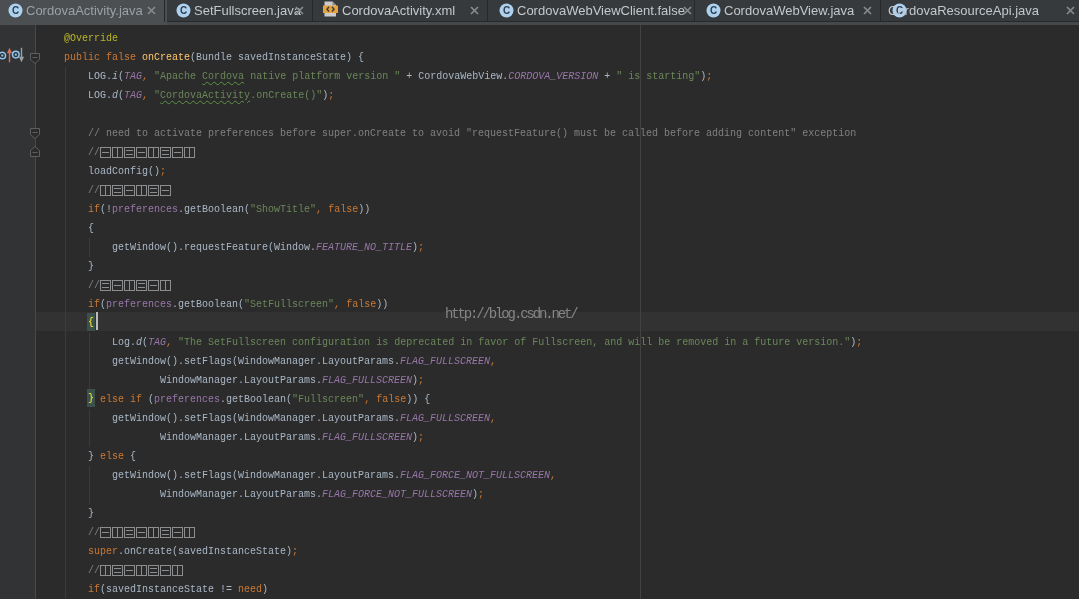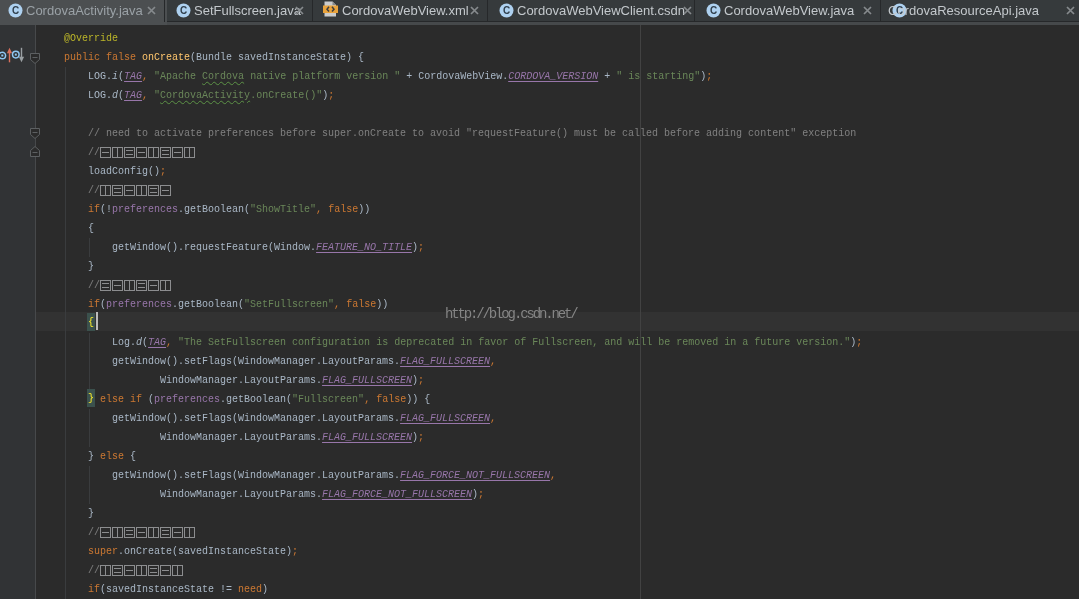--- a/index.html
+++ b/index.html
@@ -14,21 +14,21 @@
 #gut{position:absolute;left:0;top:25px;width:35px;height:574px;background:#313335}
 #gutline{position:absolute;left:35px;top:25px;width:1px;height:574px;background:#47494b}
 #caretline{position:absolute;left:36px;width:1043px;height:19px;background:#323232}
 .guide{position:absolute;width:1px;background:#3a3c3e}
 #margin{position:absolute;left:640px;top:25px;width:1px;height:574px;background:#424242}
 .ln{position:absolute;left:0;font-size:10px;line-height:19px;height:19px;white-space:pre;color:#a9b7c6}
 .k{color:#cc7832}
 .s{color:#6a8759}
 .c{color:#808080}
 .v{color:#9876aa}
-.ct{color:#9876aa;font-style:italic;text-decoration:underline;text-decoration-thickness:1px;text-underline-offset:2px}
+.ct{color:#9876aa;font-style:italic;text-decoration-thickness:1px;text-underline-offset:2px}
 .it{font-style:italic}
 .an{color:#bbb529}
 .m{color:#ffc66d}
 .w{text-decoration:underline wavy #5c9246;text-decoration-thickness:1px;text-underline-offset:2px}
 .z{display:inline-block;width:12px;height:19px;position:relative;vertical-align:top}
 .z::before{content:"";position:absolute;left:0px;right:1px;top:4px;bottom:4px;border:1px solid #8c8d8f}
 .z1::after{content:"";position:absolute;left:2px;right:3px;top:9px;height:1px;background:#8c8d8f}
 .z2::after{content:"";position:absolute;left:5px;top:5px;bottom:5px;width:1px;background:#8c8d8f}
 .z3::after{content:"";position:absolute;left:2px;right:3px;top:7px;height:1px;background:#8c8d8f;box-shadow:0 4px #8c8d8f}
 .bm{display:inline-block;background:#3b514d;color:#ffef28;height:18px;line-height:19px;padding:0 1px;margin:0 -1px;vertical-align:top;position:relative;top:-1px}
@@ -56,27 +56,27 @@
   </svg>
 <div class="tab" style="left:0;width:0"></div>
 <div class="tlabel" style="left:194px">SetFullscreen.java</div>
 <svg style="position:absolute;left:323px;top:1px" width="15" height="16">
     <path d="M1.5 0.5 h8 l3.5 3.5 v11.5 h-11.5 z" fill="#c9cbcd"></path>
     <path d="M9.5 0.5 l3.5 3.5 h-3.5 z" fill="#85888a"></path>
     <rect x="0" y="4.5" width="15" height="7.5" fill="#e9a33c"></rect>
     <path d="M6 5.8 L4 8.2 L6 10.6 M9 5.8 L11 8.2 L9 10.6" stroke="#3c3e40" stroke-width="1.5" fill="none"></path>
   </svg>
 <div class="tab" style="left:0;width:0"></div>
-<div class="tlabel" style="left:342px">CordovaWebView.xml</div>
+<div class="tlabel" style="left:342px">CordovaActivity.xml</div>
 <svg style="position:absolute;left:499px;top:3px" width="15" height="15">
     <circle cx="7.5" cy="7.5" r="7" fill="#aed1f0"></circle>
     <text x="7.5" y="11.3" font-family="Liberation Sans" font-size="10" font-weight="bold" fill="#31404e" text-anchor="middle">C</text>
   </svg>
 <div class="tab" style="left:0;width:0"></div>
-<div class="tlabel" style="left:517px">CordovaWebViewClient.csdn</div>
+<div class="tlabel" style="left:517px">CordovaWebViewClient.false</div>
 <svg style="position:absolute;left:706px;top:3px" width="15" height="15">
     <circle cx="7.5" cy="7.5" r="7" fill="#aed1f0"></circle>
     <text x="7.5" y="11.3" font-family="Liberation Sans" font-size="10" font-weight="bold" fill="#31404e" text-anchor="middle">C</text>
   </svg>
 <div class="tab" style="left:0;width:0"></div>
 <div class="tlabel" style="left:724px">CordovaWebView.java</div>
 <svg style="position:absolute;left:892px;top:3px" width="15" height="15">
     <circle cx="7.5" cy="7.5" r="7" fill="#aed1f0"></circle>
     <text x="7.5" y="11.3" font-family="Liberation Sans" font-size="10" font-weight="bold" fill="#31404e" text-anchor="middle">C</text>
   </svg>

